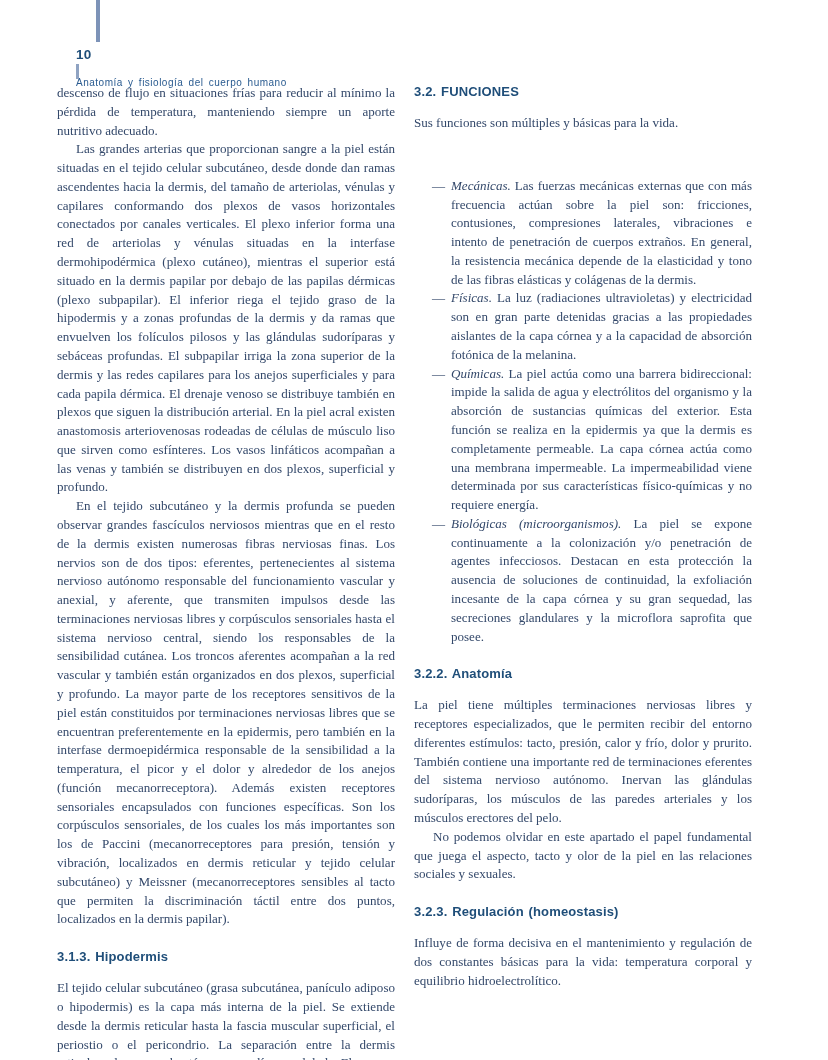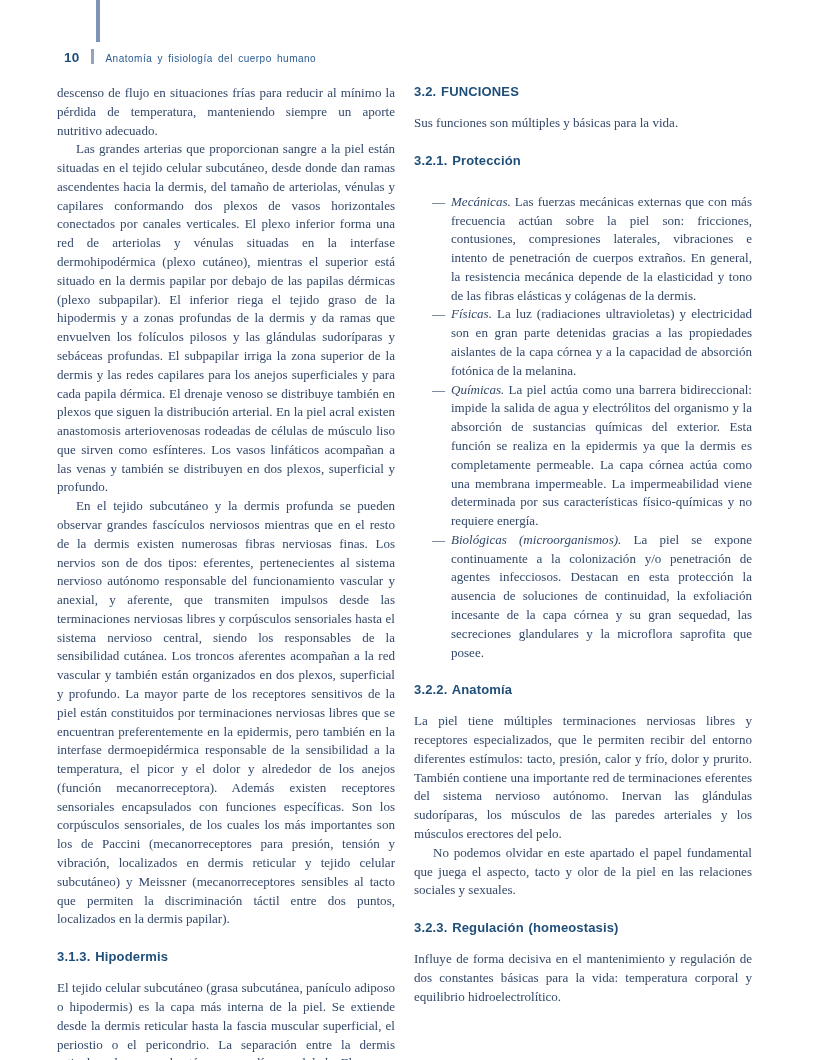--- a/index.html
+++ b/index.html
@@ -33,20 +33,21 @@
     background: #7d93b8;
   }
   .running-head {
     position: absolute;
     left: 64px;
     top: 47px;
     display: flex;
     align-items: baseline;
     gap: 0;
     font-family: "Liberation Sans", "DejaVu Sans", sans-serif;
+    flex-direction: column;
   }
   .folio {
     font-size: 13.5px;
     font-weight: 700;
     color: #1f4e79;
     letter-spacing: 0.2px;
   }
   .head-divider {
     display: inline-block;
     width: 3px;
@@ -154,21 +155,20 @@
     </div>
 
     <div class="col col-right">
 
       <h3 class="sec">3.2. FUNCIONES</h3>
       <div class="sp-after-h"></div>
 
       <p>Sus funciones son múltiples y básicas para la vida.</p>
 
       <div class="sp-before-h"></div>
-      <h3 class="sec">3.2.1. Protección</h3>
       <div class="sp-after-h"></div>
 
 
       <div class="sp-list"></div>
 
       <ul class="dashlist">
         <li>
           <span class="dash">—</span><i>Mecánicas.</i><span> Las fuerzas mecánicas externas que con más frecuencia actúan sobre la piel son: fricciones, contusiones, compresiones laterales, vibraciones e intento de penetración de cuerpos extraños. En general, la resistencia mecánica depende de la elasticidad y tono de las fibras elásticas y colágenas de la dermis.</span>
         </li>
         <li>

